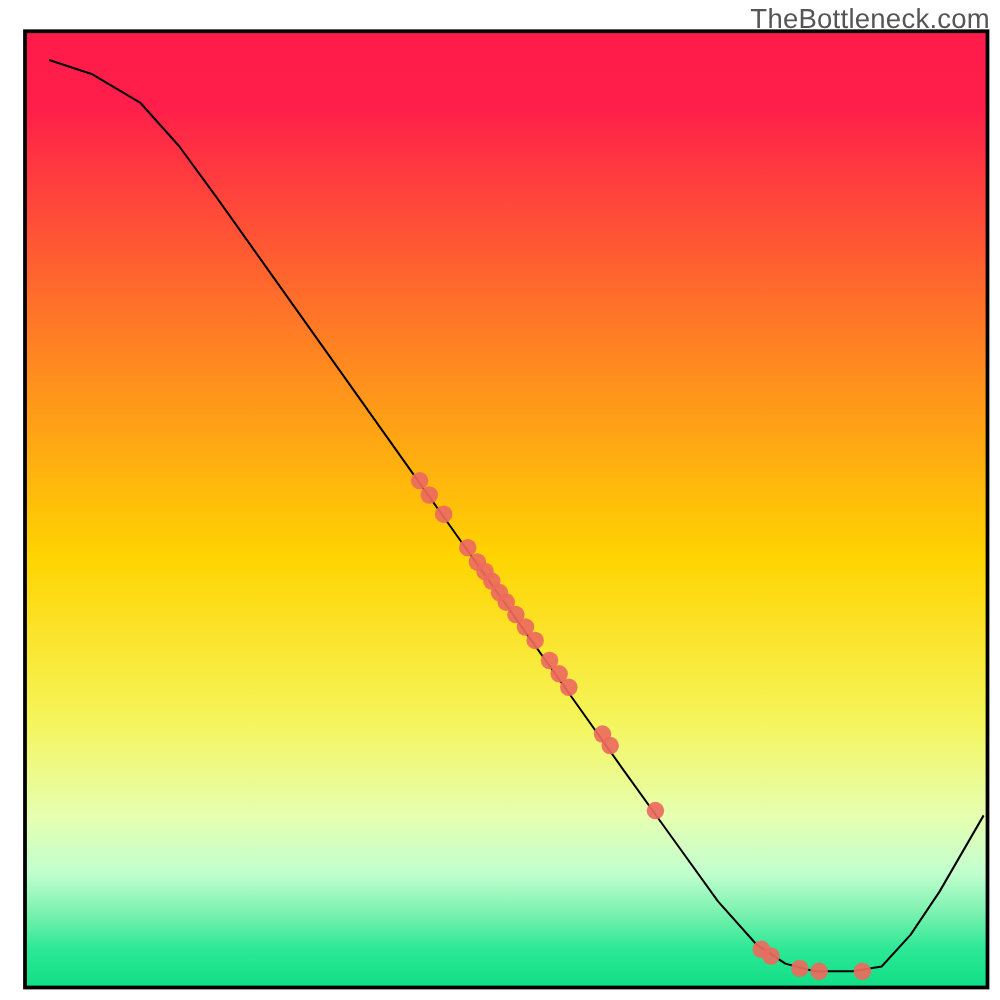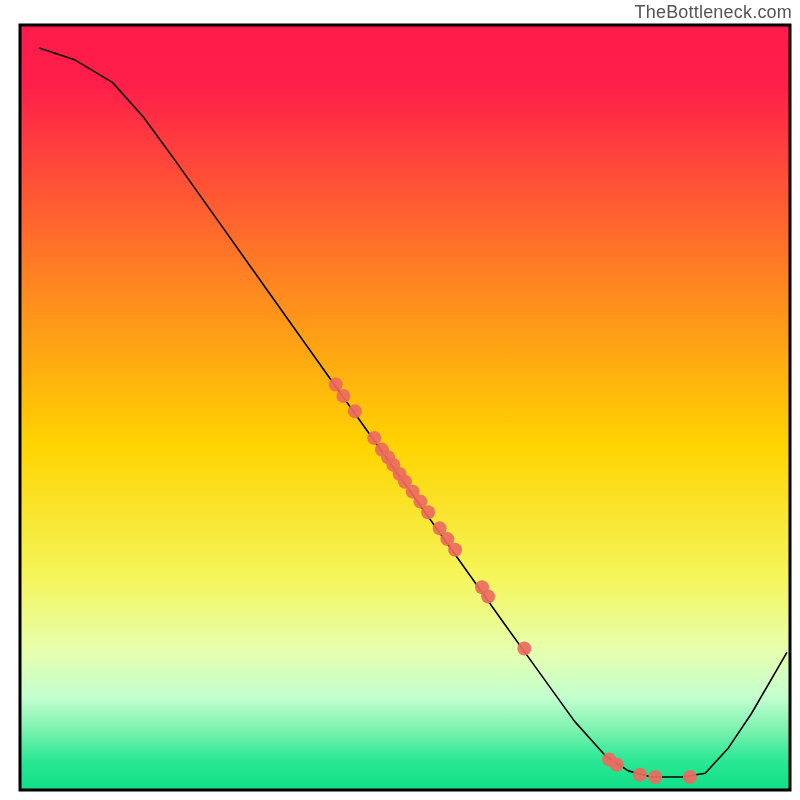--- a/index.html
+++ b/index.html
@@ -13,21 +13,21 @@
   }
   .canvas {
     position: relative;
     width: 800px;
     height: 800px;
   }
   .watermark {
     position: absolute;
     top: 2px;
     right: 8px;
-    font-size: 18px;
+    font-size: 22px;
     font-weight: 500;
     color: #555;
     letter-spacing: 0.2px;
   }
   svg {
     position: absolute;
     top: 0;
     left: 0;
   }
 </style>

